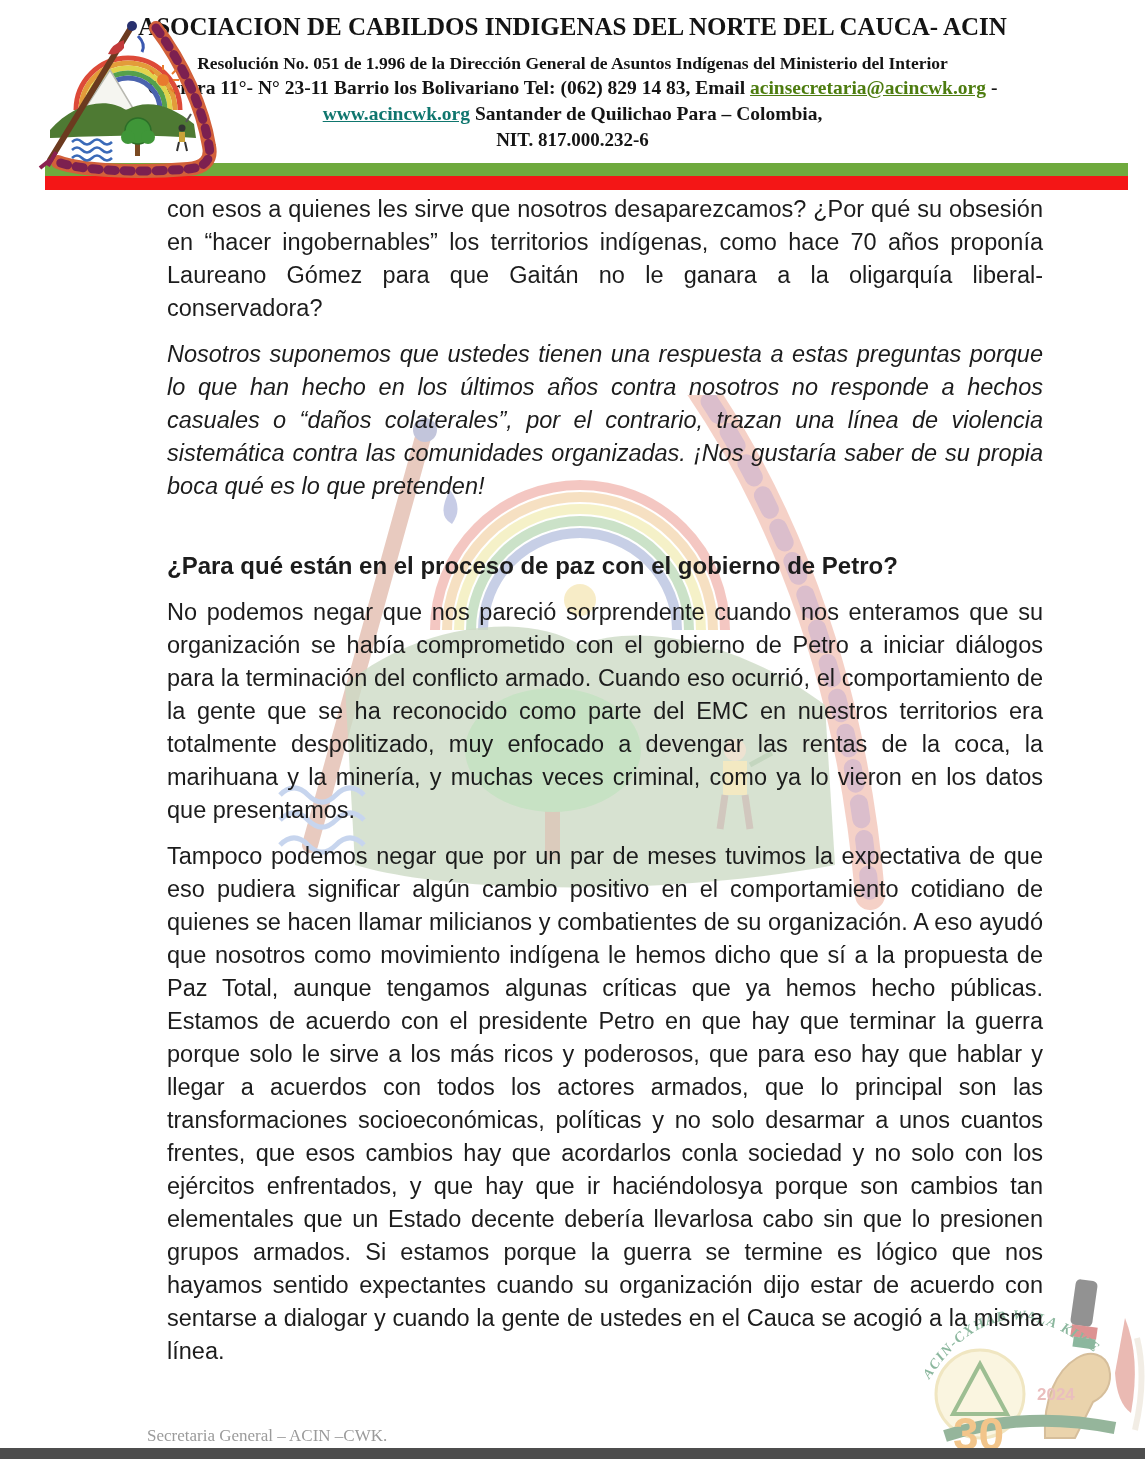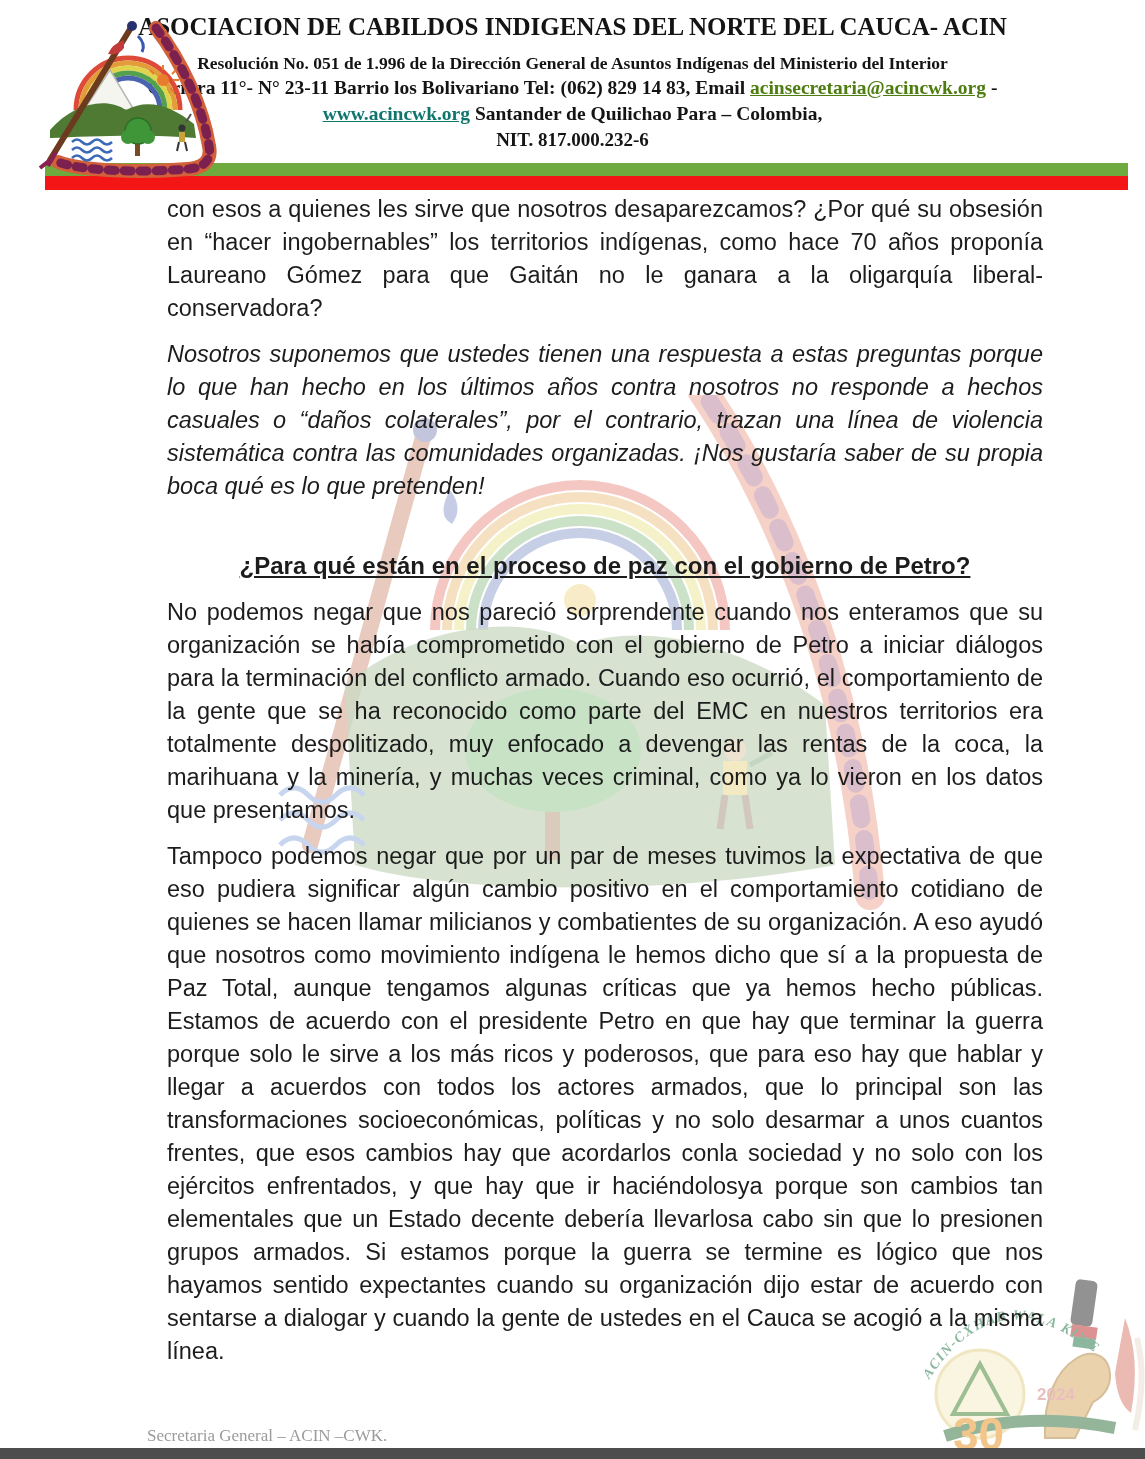--- a/index.html
+++ b/index.html
@@ -31,21 +31,21 @@
   .wm-center { position:absolute; left:225px; top:395px; width:710px; height:540px; opacity:0.30; z-index:0; pointer-events:none; }
   .wm-corner { position:absolute; right:0; bottom:9px; width:220px; height:172px; opacity:0.55; z-index:0; pointer-events:none; }
 
   
   .content {
     position:absolute; left:145px; top:193px; width:876px; z-index:2;
     font-size:23.5px; line-height:33px; text-align:justify;margin-left:22px;
   }
   .content p  { margin:0 0 13px 0; }
   .content p.before-heading { margin-bottom:46px;font-style:italic; }
-  .content h2 { font-size:24px; line-height:33px; margin:0 0 14px 0; font-weight:bold; text-align:center;text-decoration:underline; }
+  .content h2 { font-size:24px; line-height:33px; margin:0 0 14px 0; font-weight:bold; text-align:left; }
 
   .footer-note {
     position:absolute; left:147px; bottom:13px; z-index:2;
     font-size:17px; color:#9b9b9b; font-family:Liberation Serif, serif;
   }
   .bottom-bar { position:absolute; left:0; bottom:0; width:100%; height:11px; background:#4d4d4d; z-index:5; }
 </style>
 </head>
 <body>
 

